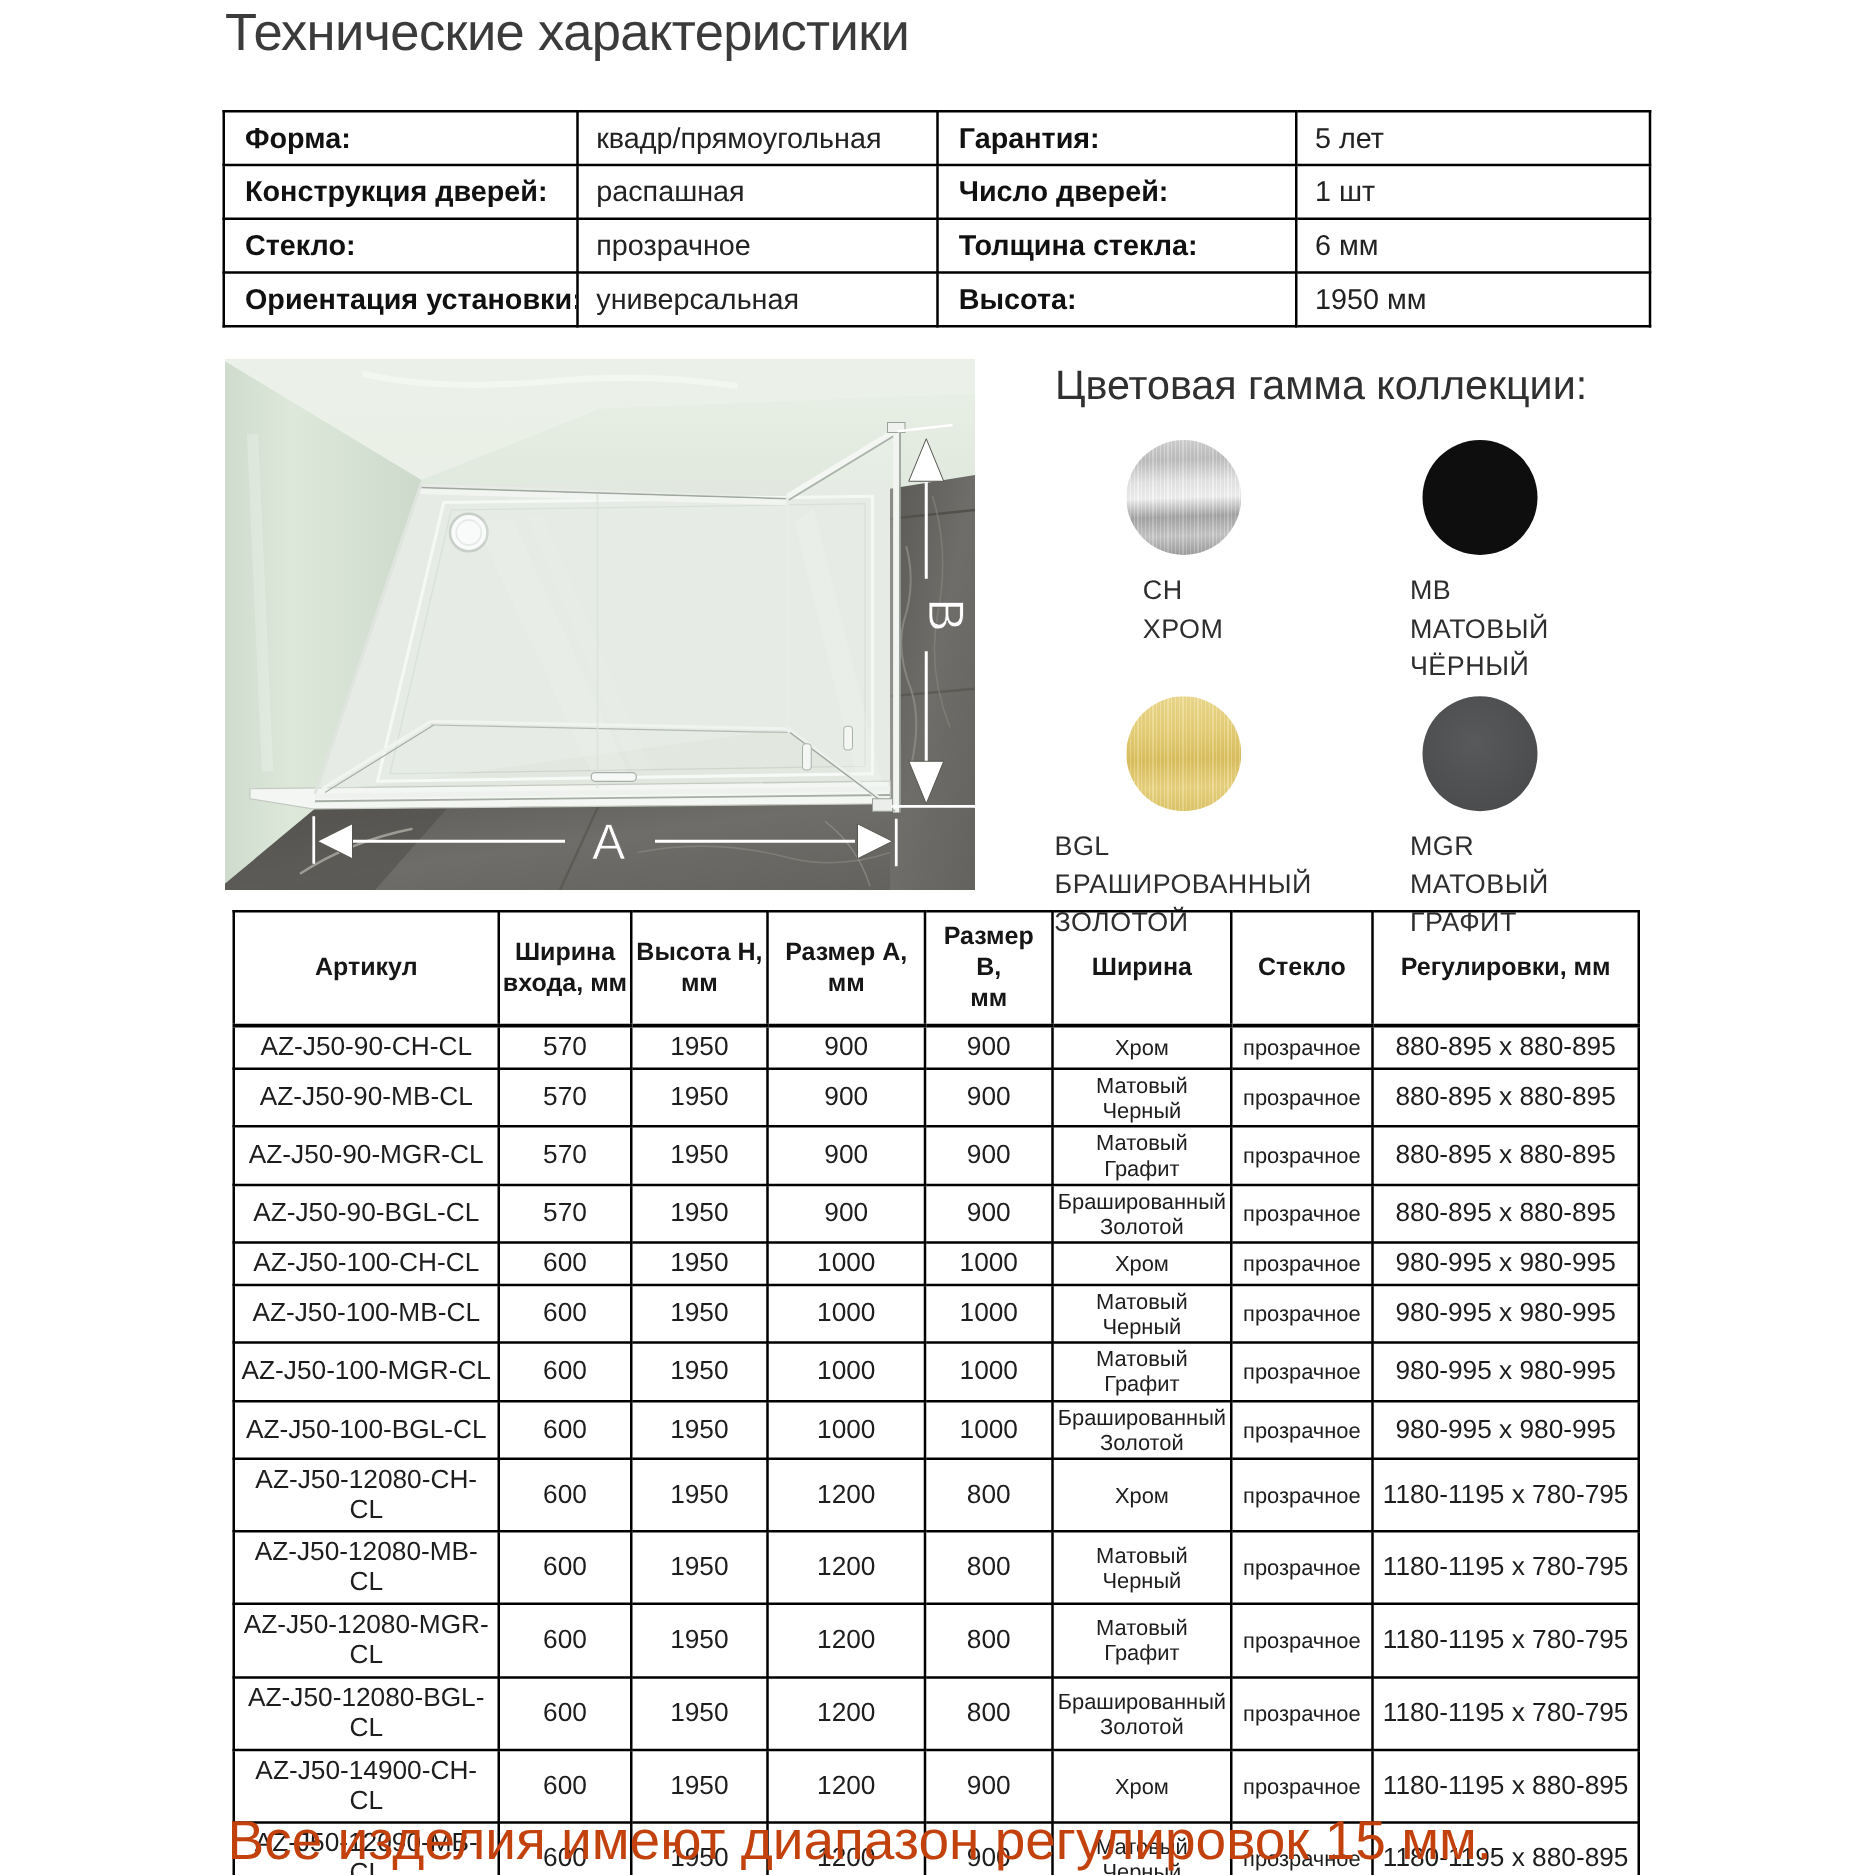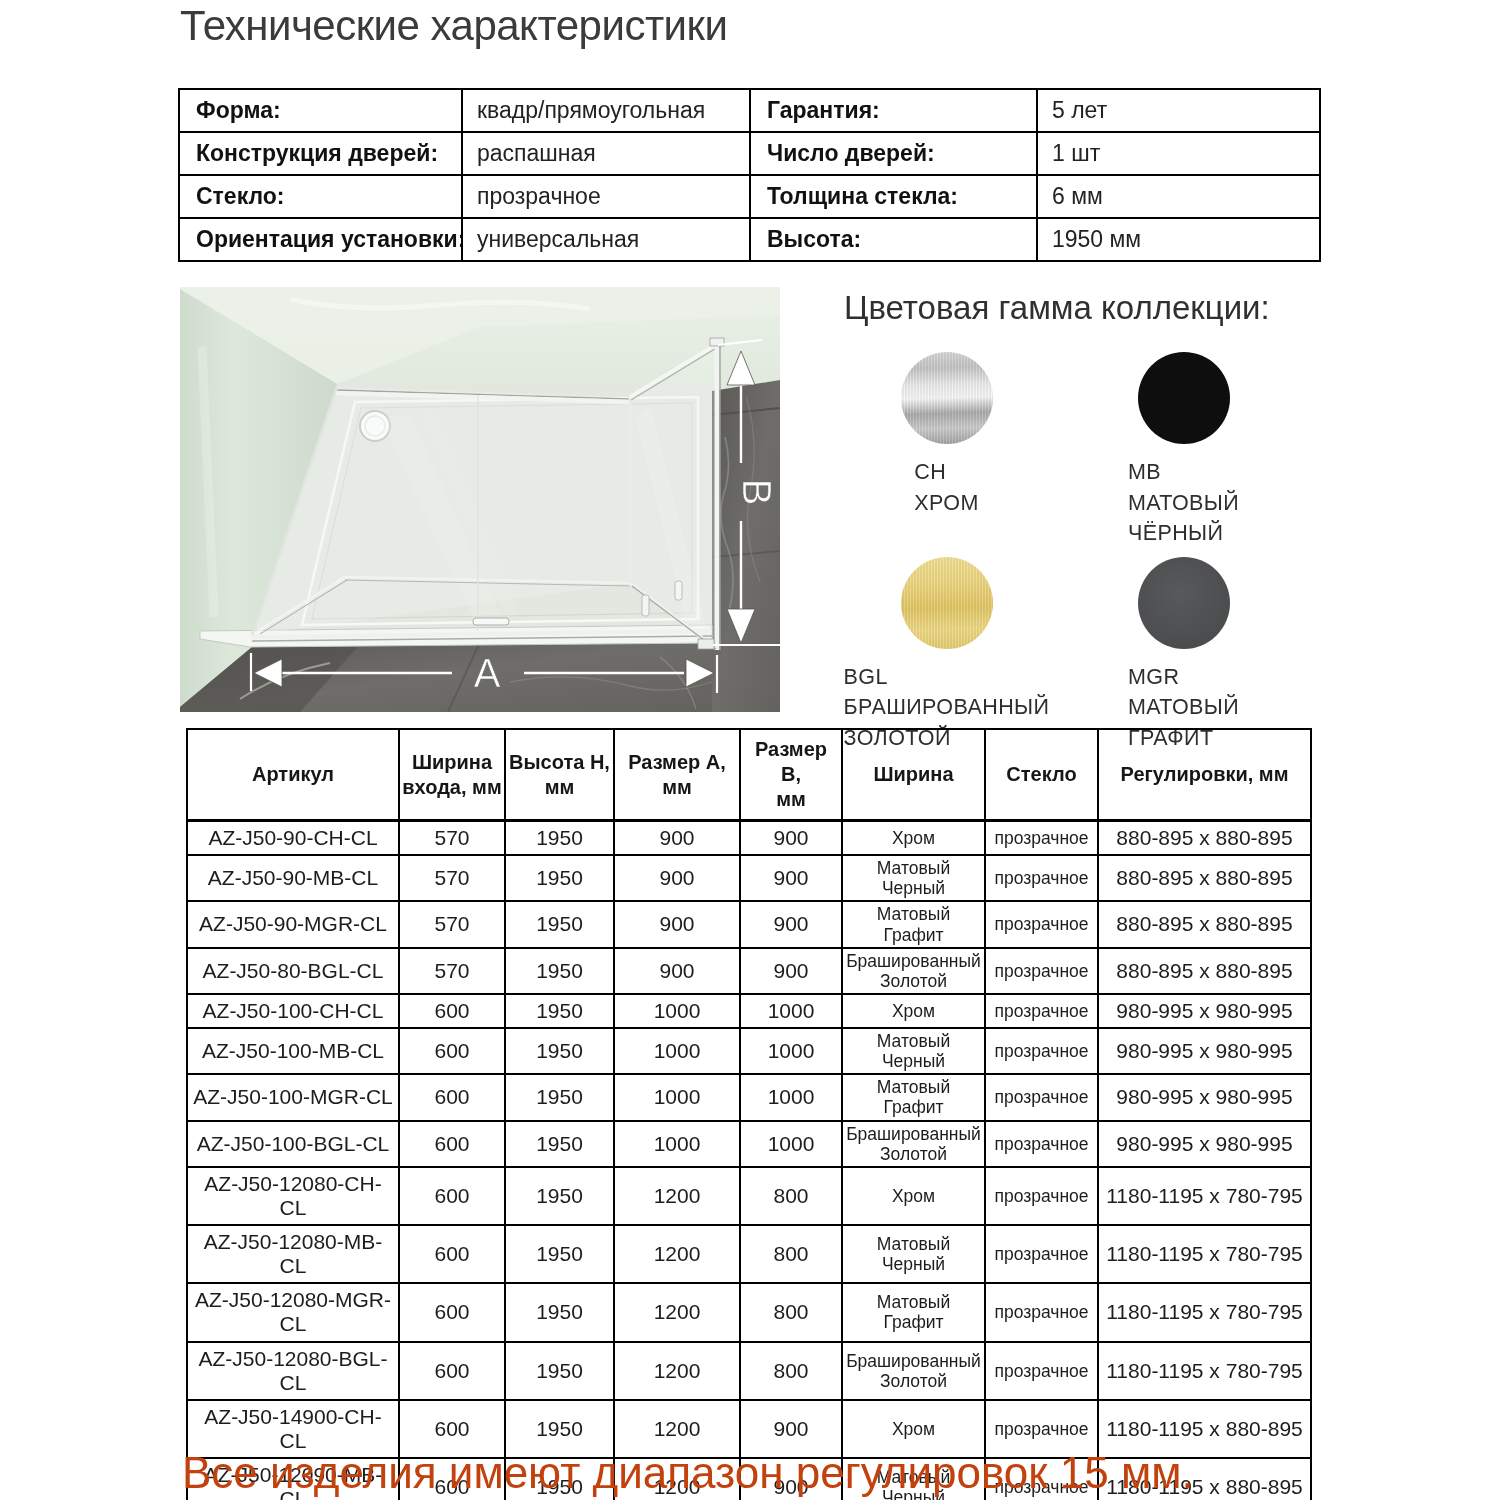--- a/index.html
+++ b/index.html
@@ -297,21 +297,21 @@
         <td class="col0">AZ-J50-90-MGR-CL</td>
         <td class="col1">570</td>
         <td class="col2">1950</td>
         <td class="col3">900</td>
         <td class="col4">900</td>
         <td class="col5">Матовый Графит</td>
         <td class="col6">прозрачное</td>
         <td class="col7">880-895 x 880-895</td>
       </tr>
       <tr>
-        <td class="col0">AZ-J50-80-BGL-CL</td>
+        <td class="col0">AZ-J50-90-BGL-CL</td>
         <td class="col1">570</td>
         <td class="col2">1950</td>
         <td class="col3">900</td>
         <td class="col4">900</td>
         <td class="col5">Брашированный
 Золотой</td>
         <td class="col6">прозрачное</td>
         <td class="col7">880-895 x 880-895</td>
       </tr>
       <tr>

